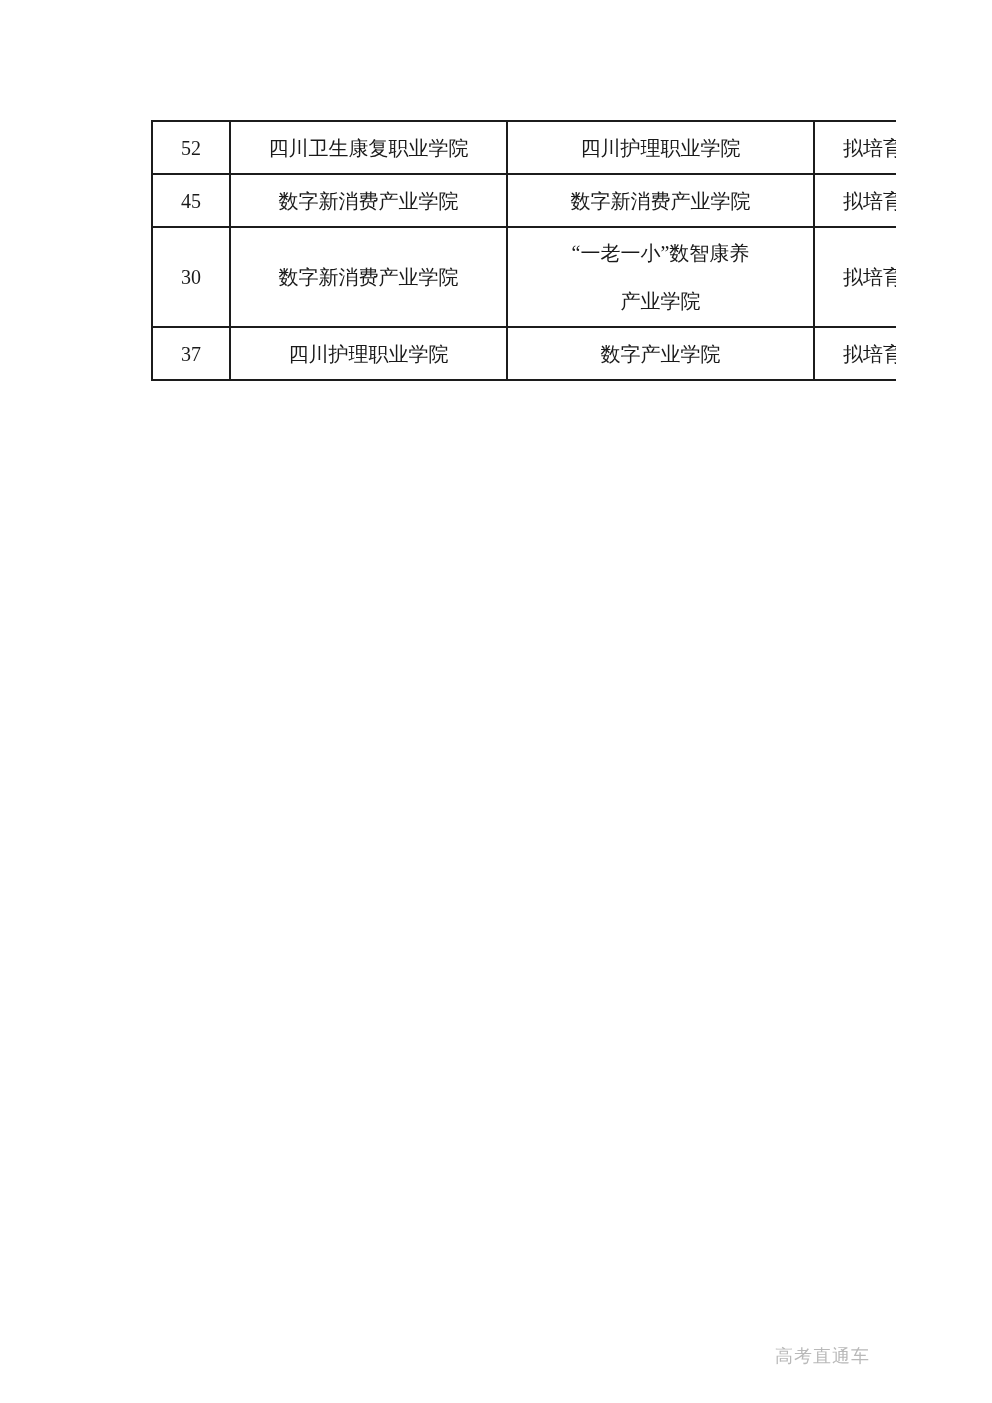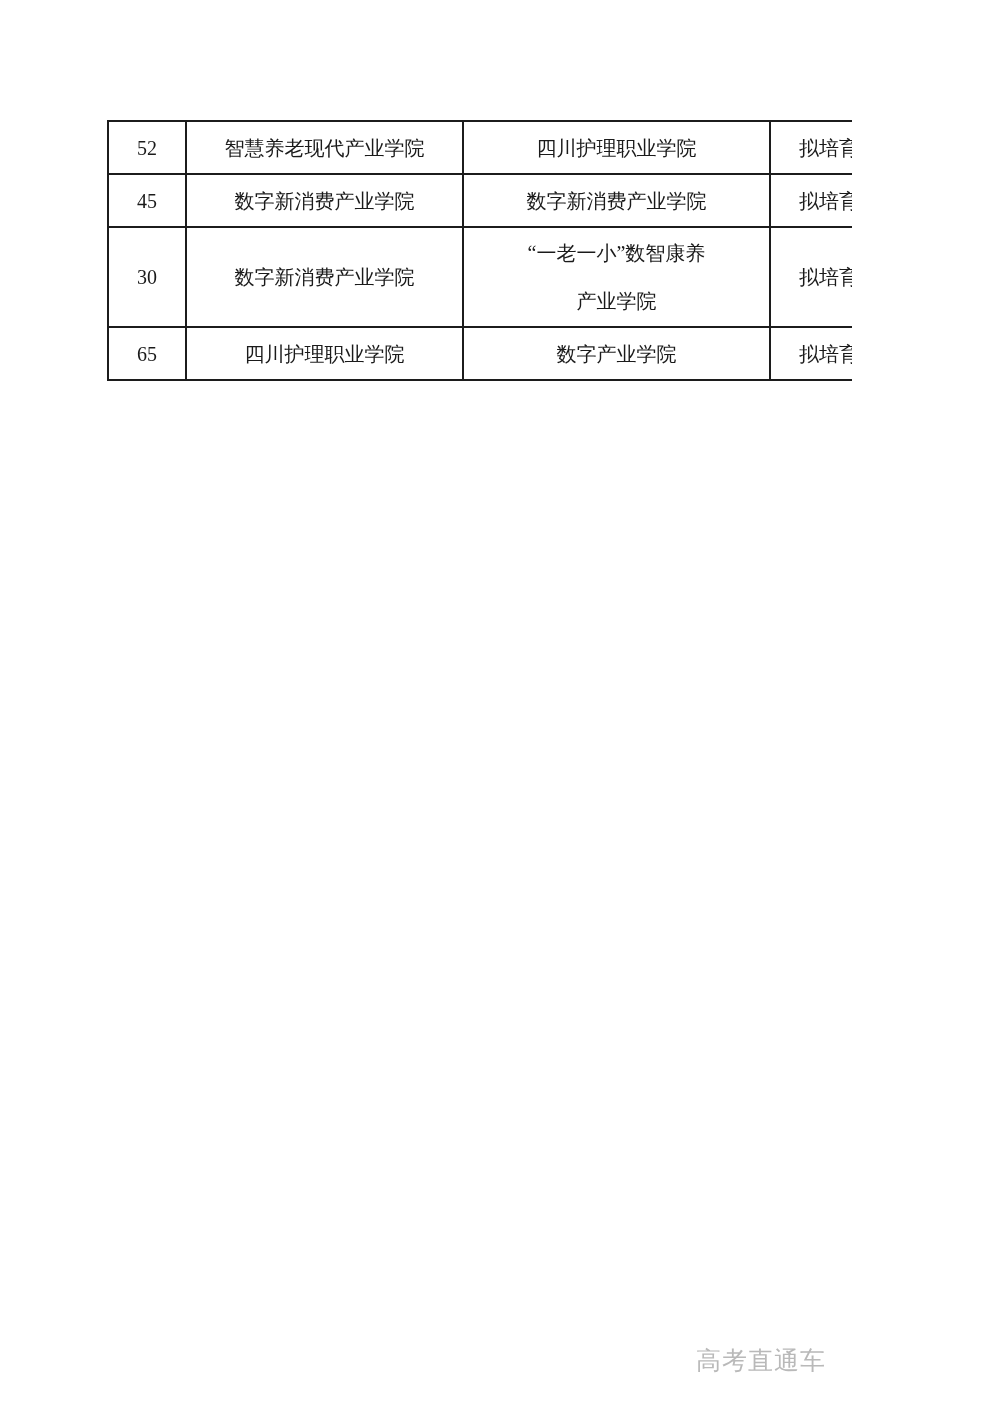--- a/index.html
+++ b/index.html
@@ -3,20 +3,21 @@
 <meta charset="utf-8">
 <style>
   html, body { margin: 0; padding: 0; background: #ffffff; }
   .page {
     position: relative;
     width: 852px;
     height: 1403px;
     background: #ffffff;
     overflow: hidden;
     font-family: "Liberation Serif", serif;
+    margin-left: 44px;
   }
   table.continuation-table {
     position: absolute;
     left: 107px;
     top: 120px;
     border-collapse: collapse;
     table-layout: fixed;
     width: 780px;
   }
   table.continuation-table td {
@@ -29,21 +30,21 @@
     padding: 1px 4px;
     white-space: pre-line;
     overflow: hidden;
   }
   table.continuation-table tr { height: 53px; }
   td.cell-num { font-family: "Liberation Serif", serif; font-size: 21px; }
   .watermark {
     position: absolute;
     top: 1344px;
     right: 26px;
-    font-size: 25px;
+    font-size: 18px;
     letter-spacing: 1px;
     color: #b9b9b9;
     font-family: "Liberation Sans", sans-serif;
     user-select: none;
   }
 </style>
 </head>
 <body>
 
 <div class="page">
@@ -51,39 +52,39 @@
   <table class="continuation-table">
     <colgroup>
       <col style="width:78px">
       <col style="width:277px">
       <col style="width:307px">
       <col style="width:118px">
     </colgroup>
     <tbody>
         <tr>
           <td class="cell-num">52</td>
-          <td>智慧养老现代产业学院</td>
+          <td>四川卫生康复职业学院</td>
           <td>四川护理职业学院</td>
           <td>拟培育</td>
         </tr>
         <tr>
           <td class="cell-num">45</td>
           <td>数字新消费产业学院</td>
           <td>数字新消费产业学院</td>
           <td>拟培育</td>
         </tr>
         <tr>
           <td class="cell-num">30</td>
           <td>数字新消费产业学院</td>
           <td>“一老一小”数智康养
 产业学院</td>
           <td>拟培育</td>
         </tr>
         <tr>
-          <td class="cell-num">65</td>
+          <td class="cell-num">37</td>
           <td>四川护理职业学院</td>
           <td>数字产业学院</td>
           <td>拟培育</td>
         </tr>
       </tbody>
   </table>
 
   <div class="watermark">高考直通车</div>
 
 </div>

